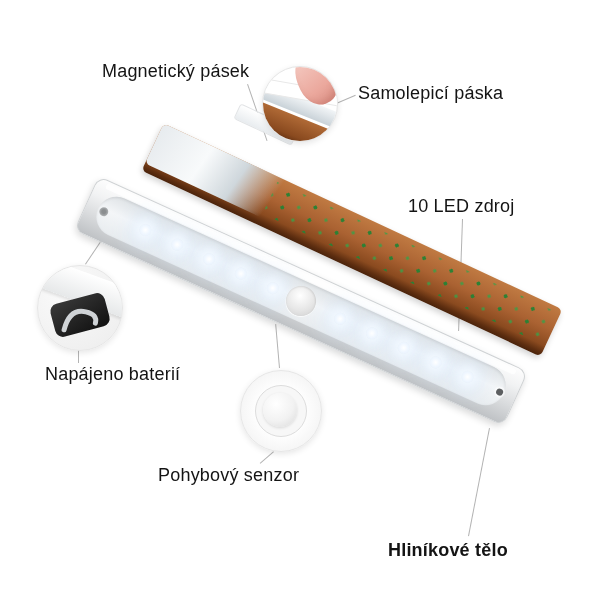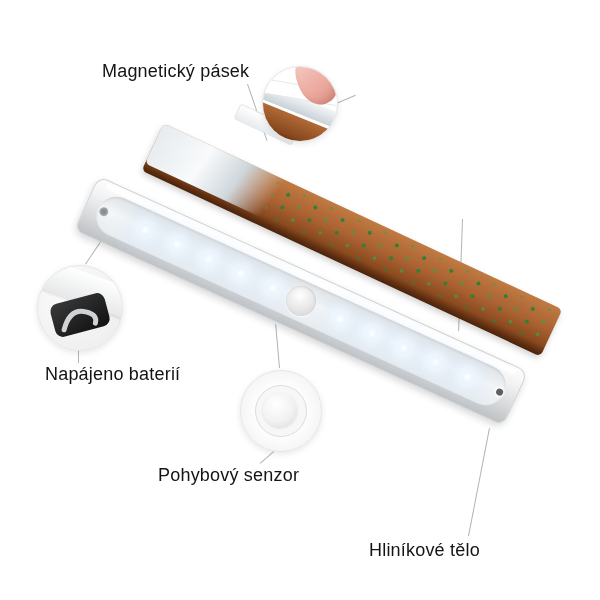--- a/index.html
+++ b/index.html
@@ -12,21 +12,21 @@
   
   .label{
     position:absolute;font-size:18px;color:#141414;white-space:nowrap;z-index:6;
     letter-spacing:0.2px;
   }
   .label-magnetic{left:90px;top:61px;}
   .label-adhesive{left:346px;top:83px;}
   .label-led{left:396px;top:196px;}
   .label-battery{left:33px;top:364px;}
   .label-sensor{left:146px;top:465px;}
-  .label-aluminum{left:357px;top:540px;}
+  .label-aluminum{left:376px;top:540px;font-weight:bold;}
 
   
   .line{position:absolute;height:1px;background:#b3b3b3;transform-origin:0 0;z-index:0;}
   .line1{left:236px;top:84px;width:60px;transform:rotate(71deg);}
   .line2{left:324px;top:103px;width:21px;transform:rotate(-23deg);}
   .line3{left:451px;top:219px;width:112px;transform:rotate(92deg);}
   .line4{left:73px;top:264px;width:34px;transform:rotate(-56deg);}
   .line5{left:267px;top:368px;width:44px;transform:rotate(-95deg);}
   .line6{left:262px;top:452px;width:18px;transform:rotate(139deg);}
   .line7{left:456px;top:536px;width:110px;transform:rotate(-79deg);}
@@ -201,17 +201,19 @@
       </svg>
     </div>
   </div>
 
   <div class="inset inset-sensor">
     <div class="sensor-ring"></div>
     <div class="sensor-dome"></div>
   </div>
 
   <div class="label label-magnetic">Magnetický pásek</div>
+  <div class="label label-adhesive">Samolepicí páska</div>
+  <div class="label label-led">10 LED zdroj</div>
   <div class="label label-sensor">Pohybový senzor</div>
   <div class="label label-battery">Napájeno baterií</div>
   <div class="label label-aluminum">Hliníkové tělo</div>
 
 </div>
 
 </body></html>

